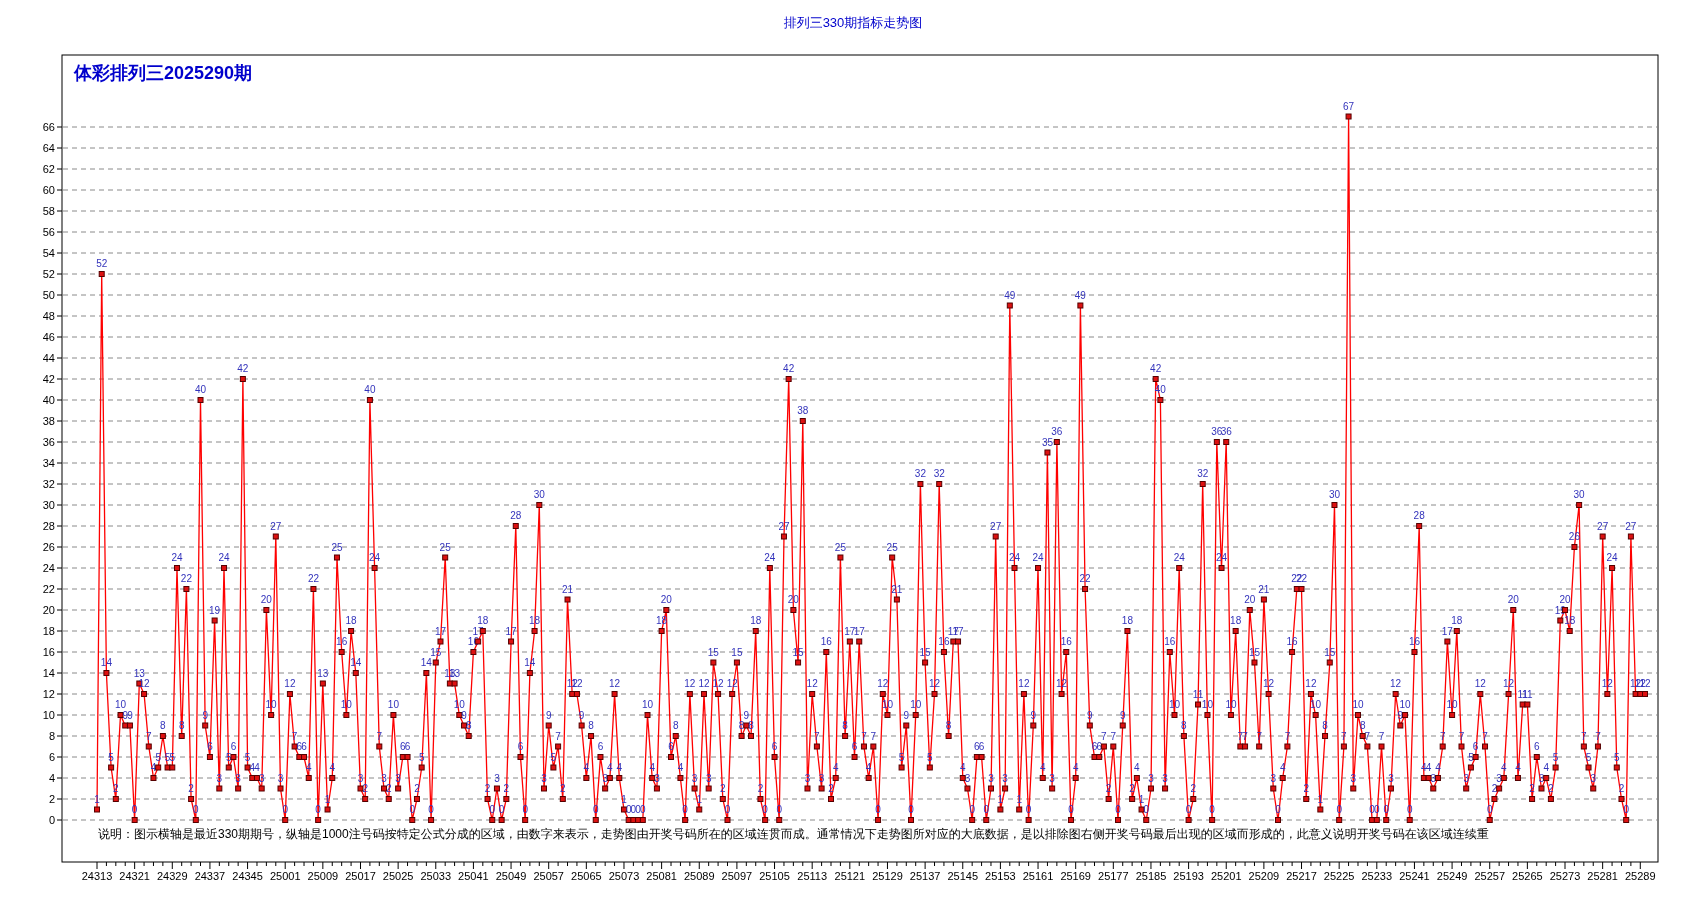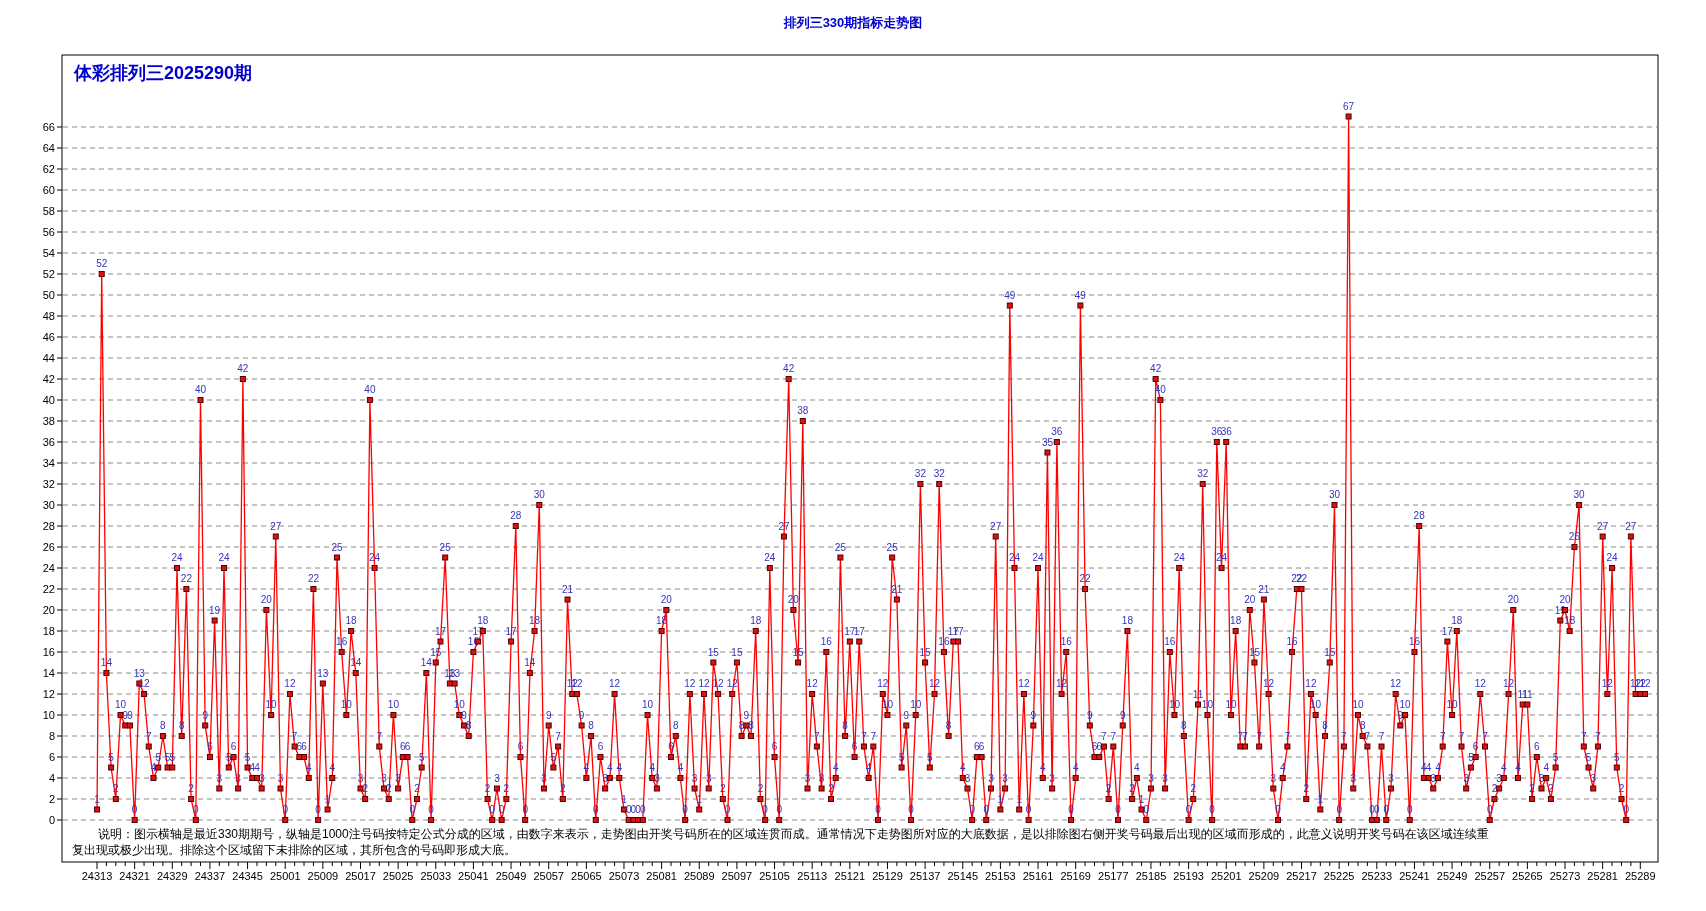--- a/index.html
+++ b/index.html
@@ -6,21 +6,21 @@
   .canvas{
     position:relative;
     width:1706px;height:911px;
     background:#ffffff;
     font-family:"Liberation Sans", sans-serif;
     overflow:hidden;
   }
   .page-title{
     position:absolute;top:14px;left:0;right:0;
     text-align:center;
-    font-size:13px;font-weight:bold;color:#0000cc;
+    font-size:13px;font-weight:normal;color:#0000cc;
   }
   .chart-header{
     position:absolute;top:61px;left:74px;
     font-size:18px;font-weight:bold;color:#0000cc;
   }
   .note{
     position:absolute;left:72px;
     font-size:12px;color:#000000;line-height:15px;
     white-space:nowrap;
   }
@@ -1001,14 +1001,13 @@
       <rect x="1628.384498480243" y="534" width="5" height="5" fill="#dd1111" stroke="#550000" stroke-width="1"></rect>
       <text x="1630.884498480243" y="529.5" text-anchor="middle" font-size="10" fill="#3333bb">27</text>
       <rect x="1633.0896656534953" y="691.5" width="5" height="5" fill="#dd1111" stroke="#550000" stroke-width="1"></rect>
       <text x="1635.5896656534953" y="687" text-anchor="middle" font-size="10" fill="#3333bb">12</text>
       <rect x="1637.7948328267478" y="691.5" width="5" height="5" fill="#dd1111" stroke="#550000" stroke-width="1"></rect>
       <text x="1640.2948328267478" y="687" text-anchor="middle" font-size="10" fill="#3333bb">12</text>
       <rect x="1642.5" y="691.5" width="5" height="5" fill="#dd1111" stroke="#550000" stroke-width="1"></rect>
       <text x="1645" y="687" text-anchor="middle" font-size="10" fill="#3333bb">12</text>
     </svg>
   <div class="note note1">说明：图示横轴是最近330期期号，纵轴是1000注号码按特定公式分成的区域，由数字来表示，走势图由开奖号码所在的区域连贯而成。通常情况下走势图所对应的大底数据，是以排除图右侧开奖号码最后出现的区域而形成的，此意义说明开奖号码在该区域连续重</div>
-  <div class="note note2">复出现或极少出现。排除这个区域留下未排除的区域，其所包含的号码即形成大底。</div>
 </div>
 
 </body></html>

